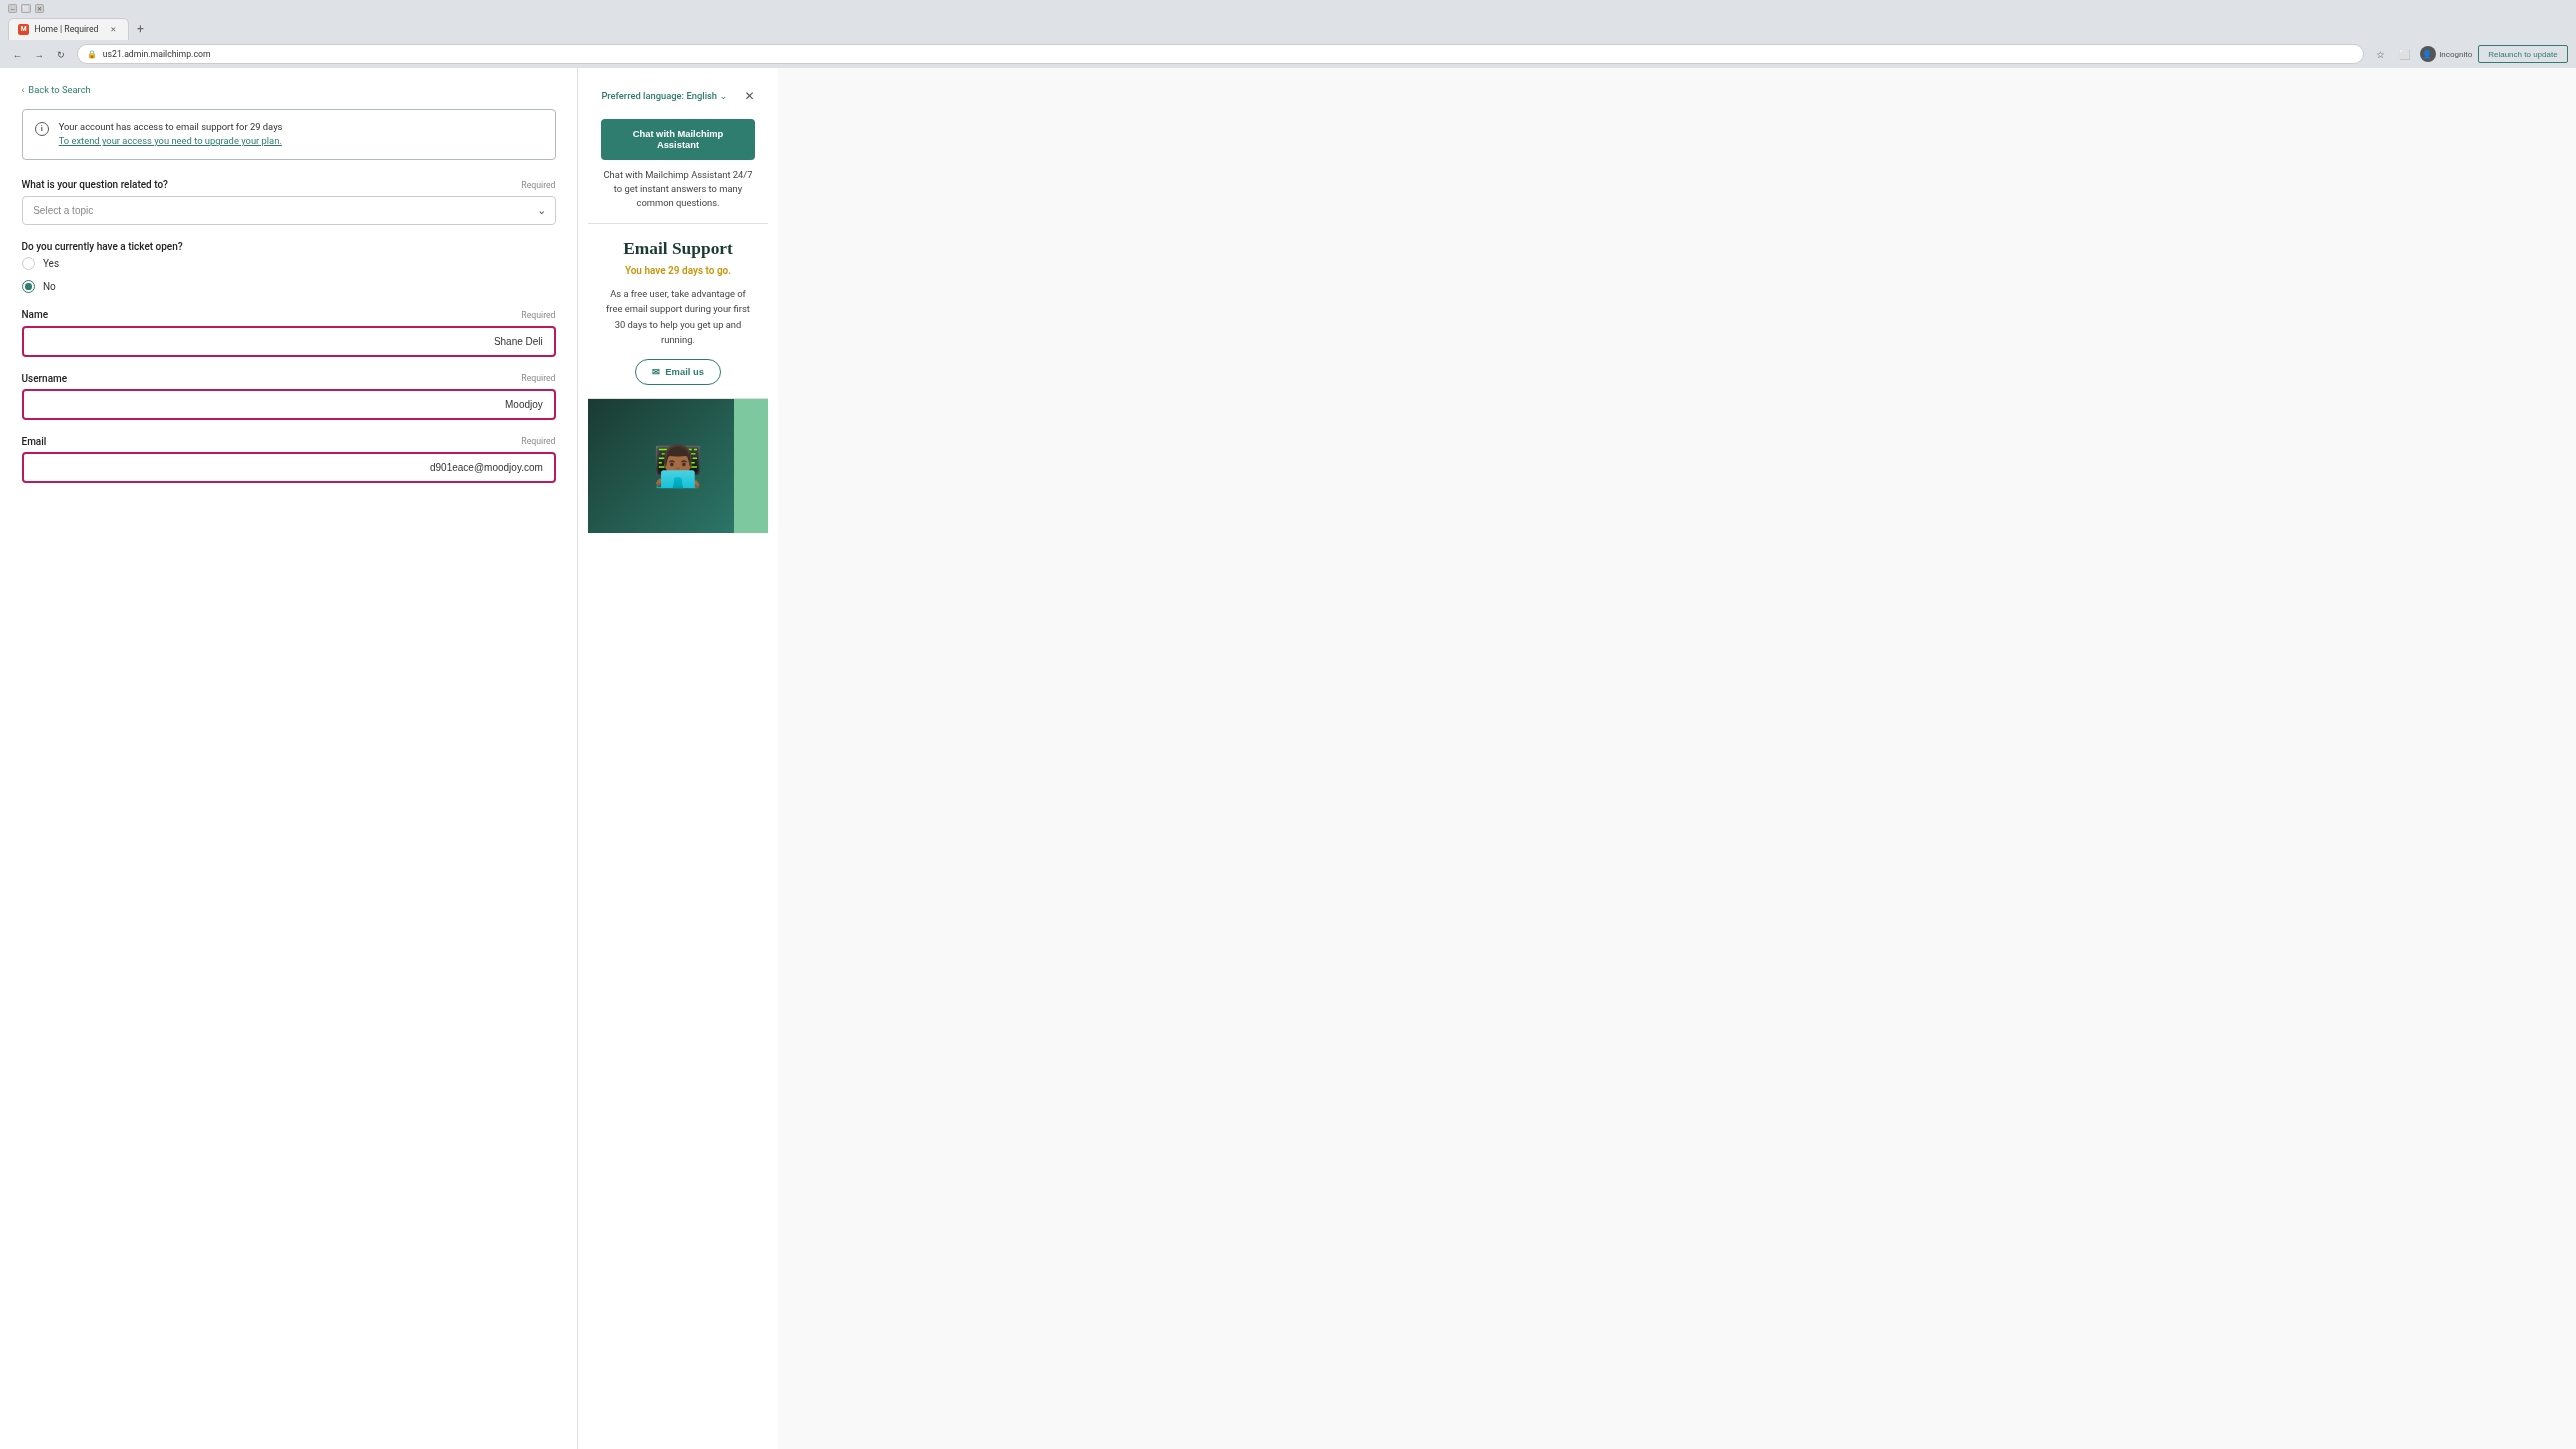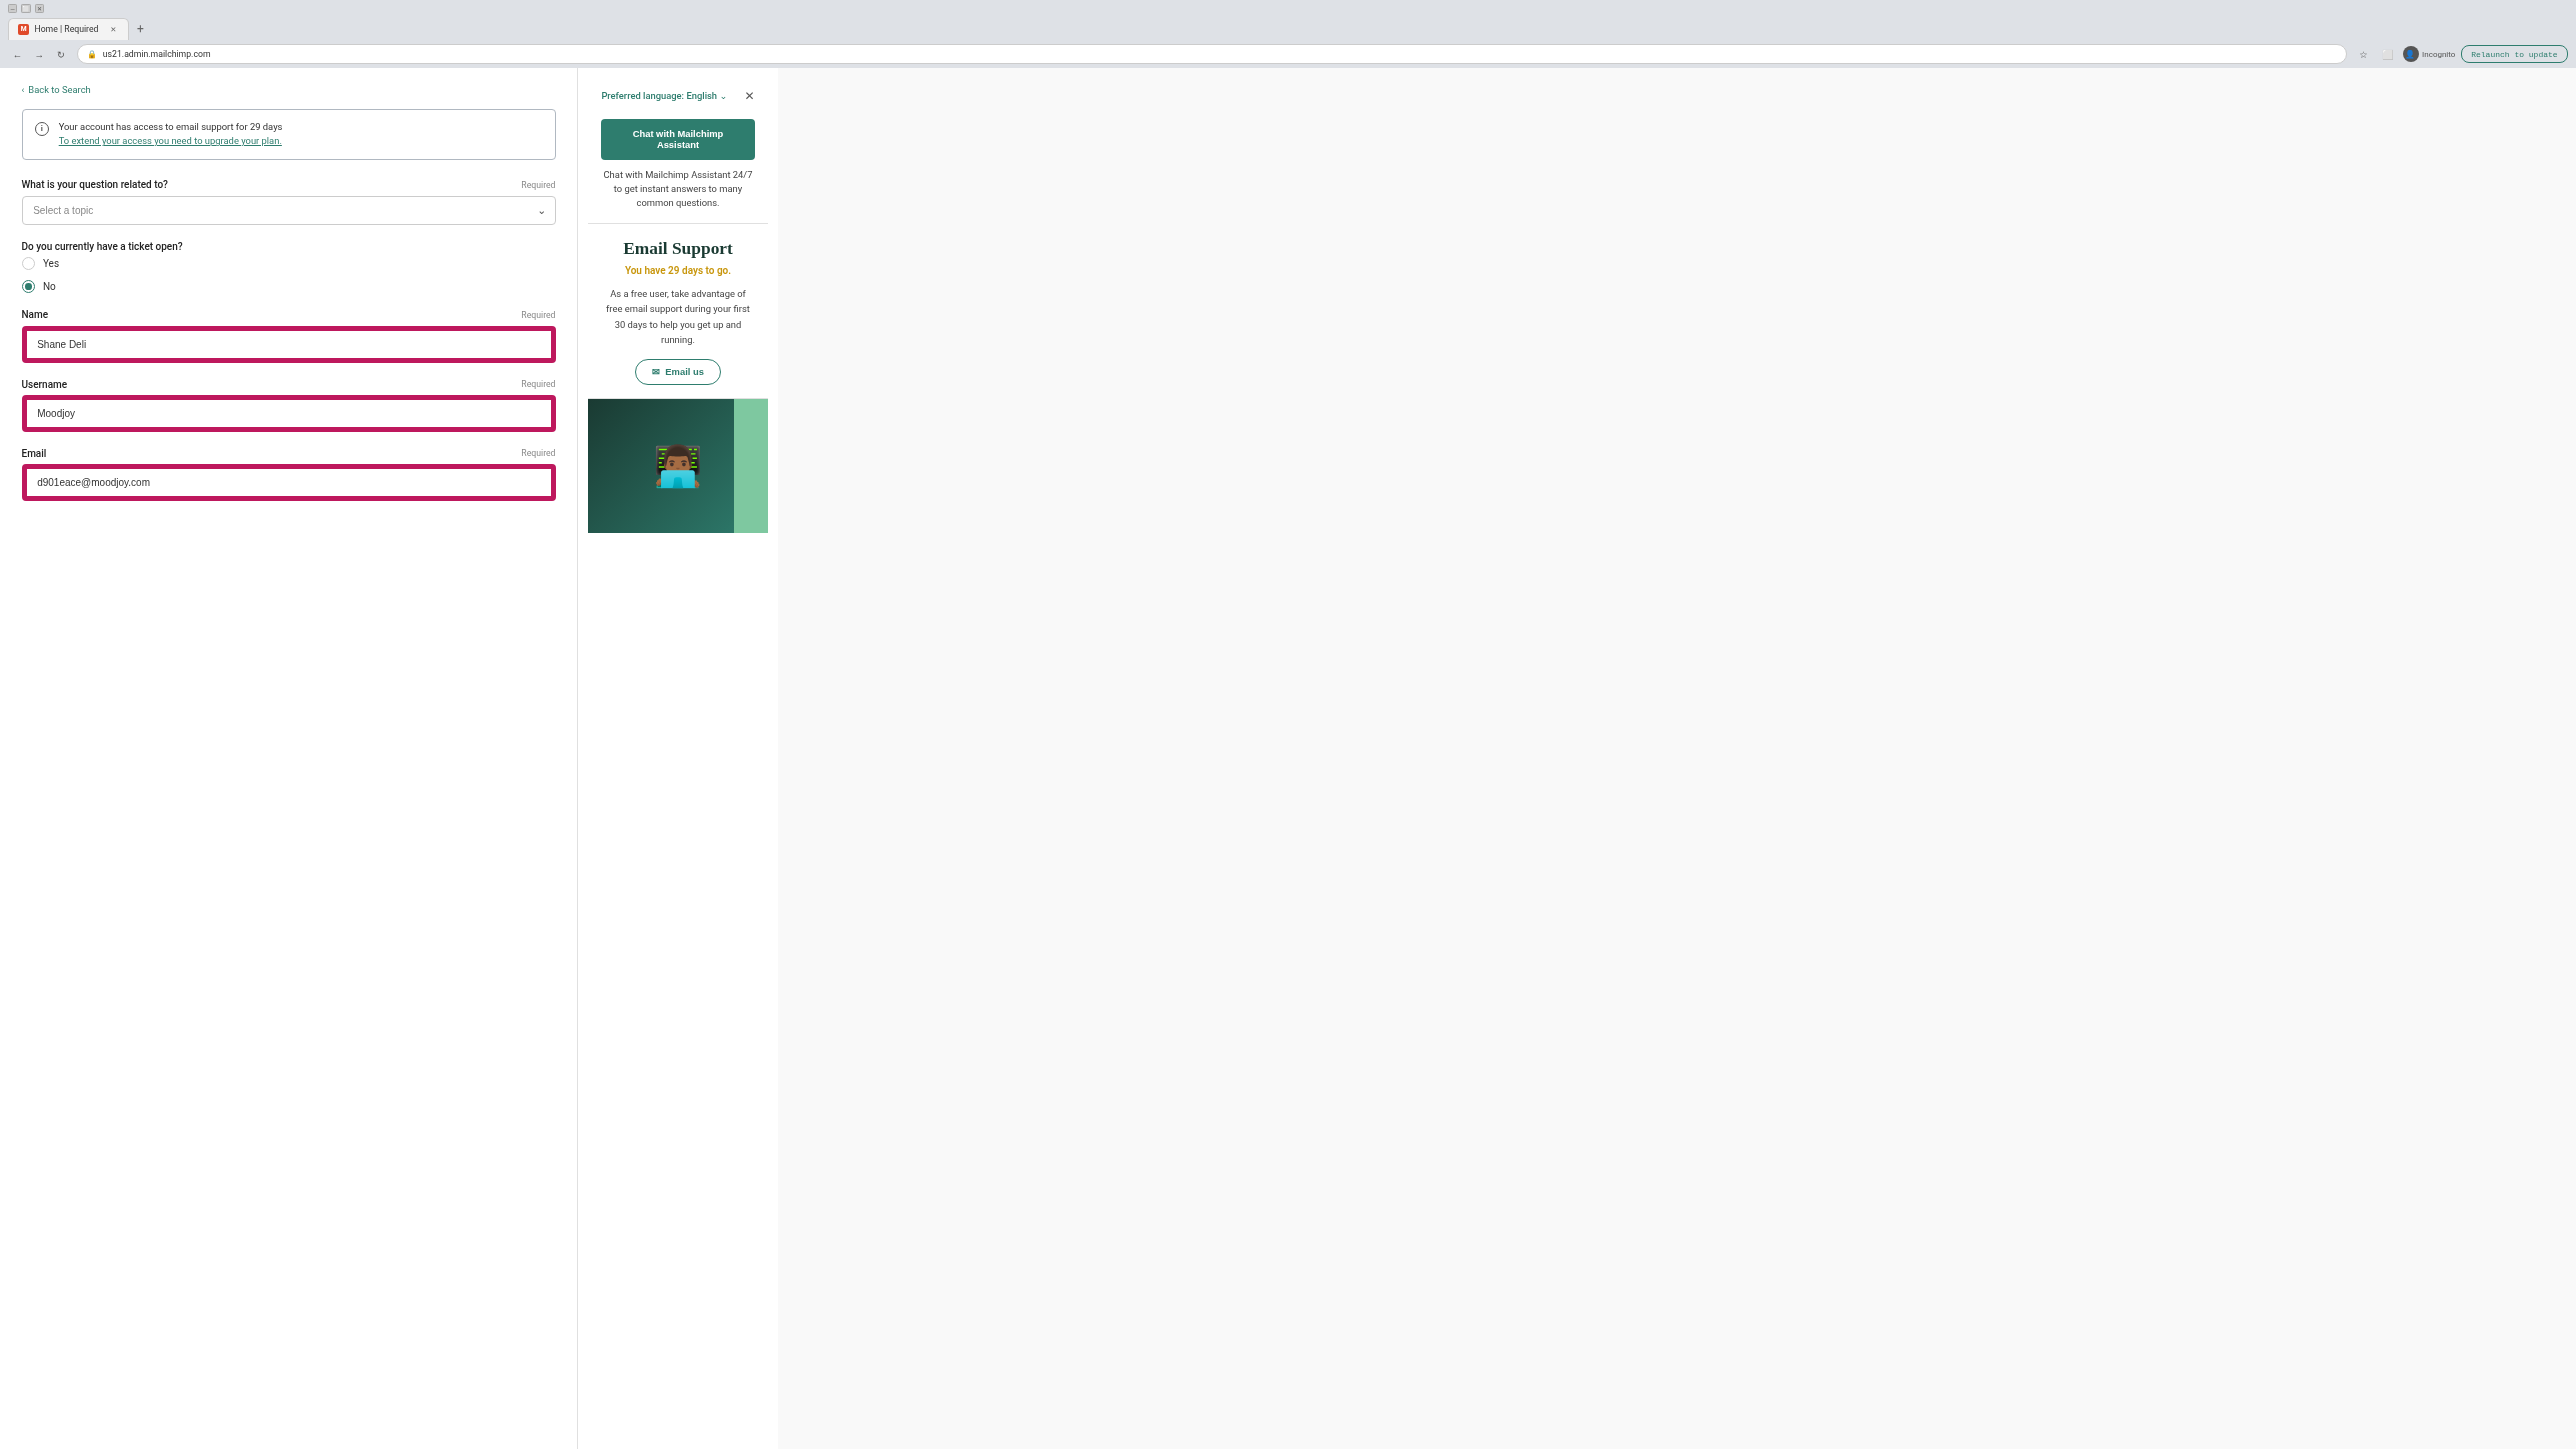--- a/index.html
+++ b/index.html
@@ -106,27 +106,26 @@
     }
     .toolbar-icon {
       width: 19px; height: 19px;
       border-radius: 50%;
       display: flex; align-items: center; justify-content: center;
       font-size: 9.4px; color: #555; cursor: pointer;
     }
     .relaunch-btn {
       background: none;
       border: 1px solid #2e7d6e;
-      border-radius: 8px;
+      border-radius: 2px;
       padding: 3.4px 9.4px;
       color: #2e7d6e;
       font-size: 8px;
       cursor: pointer;
       font-weight: 500;
-      font-family: Liberation Mono, monospace;
     }
     .incognito-badge {
       display: flex; align-items: center; gap: 3.4px;
       font-size: 8px; color: #555;
     }
     .incognito-icon {
       width: 16px; height: 16px;
       border-radius: 50%;
       background: #555;
       display: flex; align-items: center; justify-content: center;
@@ -257,25 +256,26 @@
     }
     .radio-dot {
       width: 6.7px; height: 6.7px;
       border-radius: 50%;
       background: #2e7d6e;
     }
 
     .form-input {
       width: 100%;
       padding: 8px 10.7px;
-      border: 5px solid #be185d;
+      border: 2px solid #be185d;
       border-radius: 4px;
       font-size: 10px;
       color: #333;
       outline: none;
+      text-align: right;
     }
 
     
     .right-sidebar {
       width: 201px;
       flex-shrink: 0;
       background: white;
       border-left: 0.7px solid #e0e0e0;
       padding: 10px;
       position: relative;

